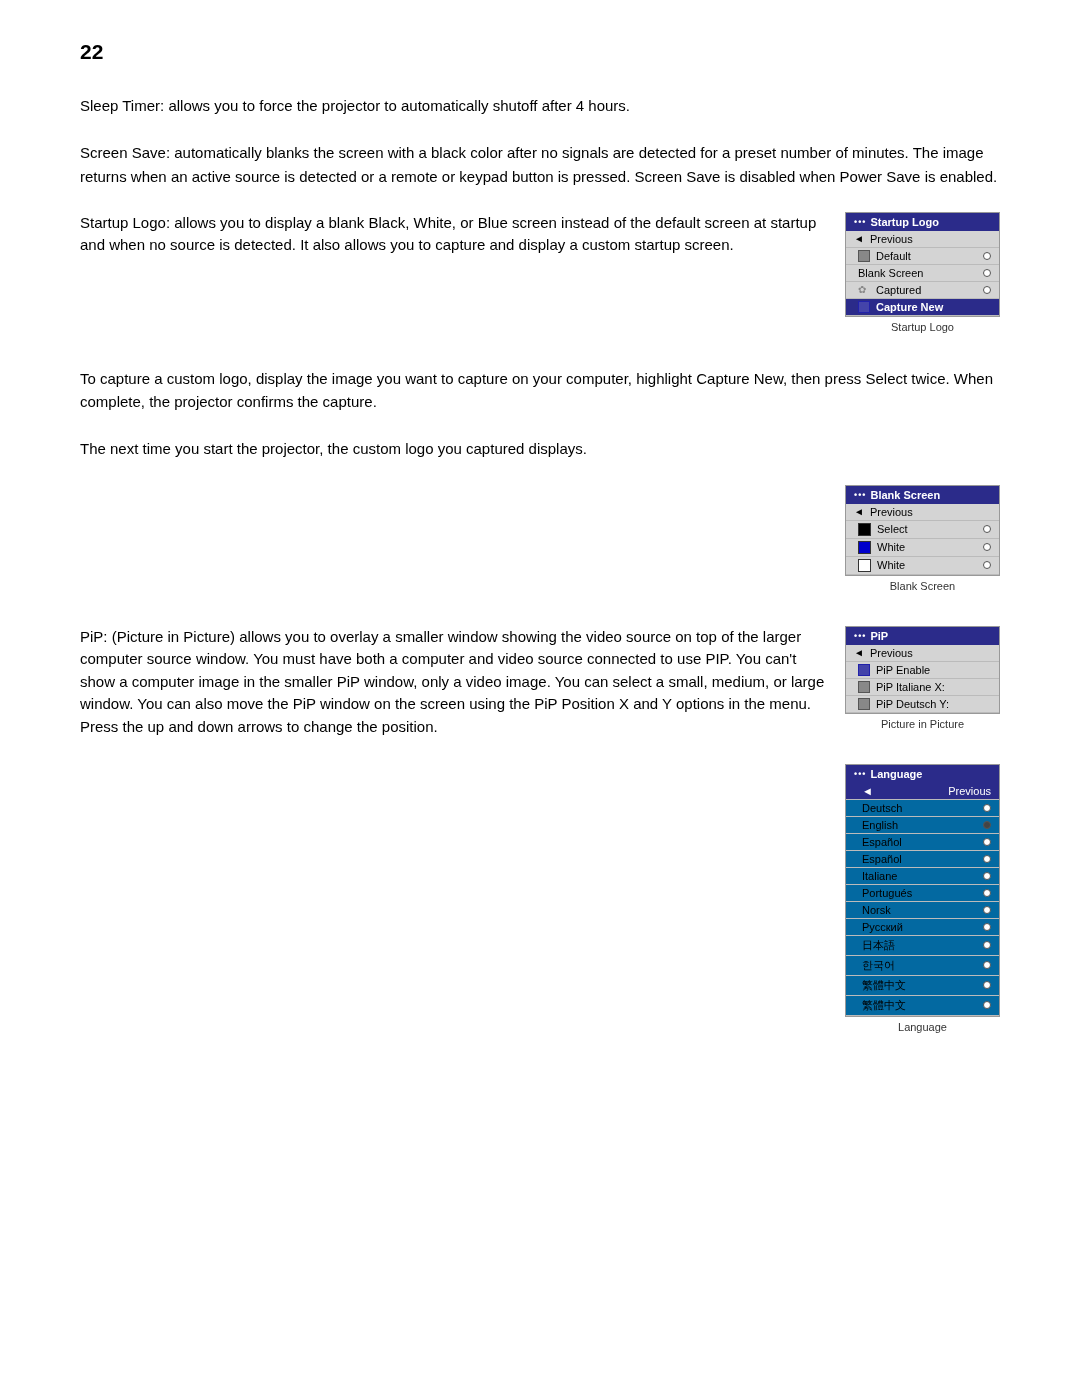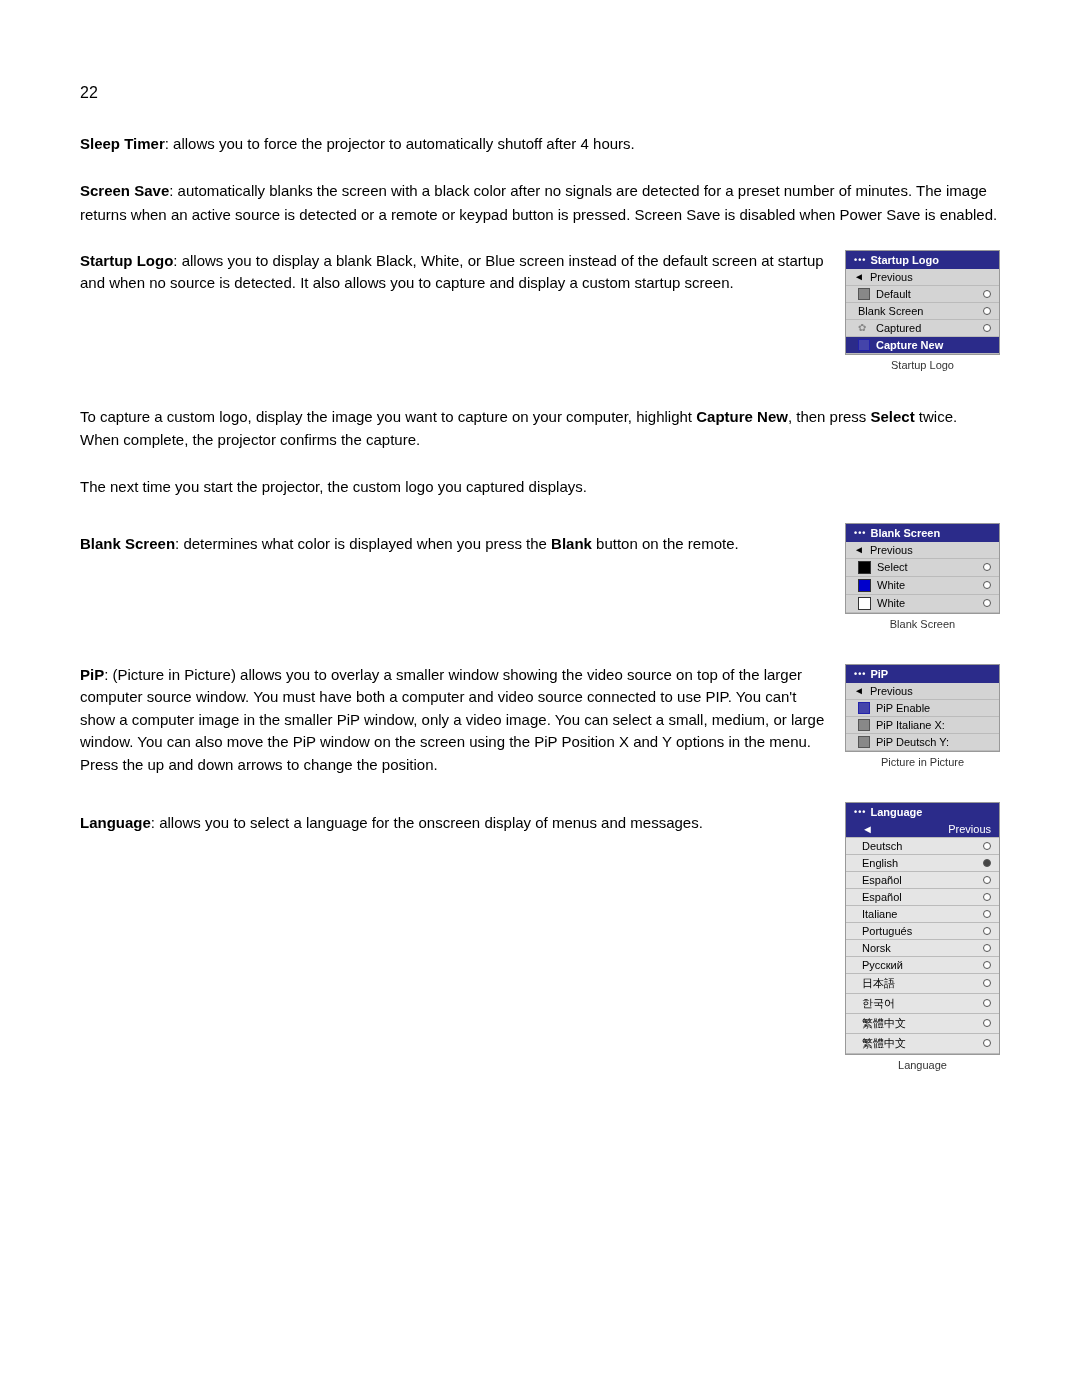--- a/index.html
+++ b/index.html
@@ -12,28 +12,27 @@
       width: 1080px;
       min-height: 1397px;
       background: #ffffff;
       font-family: Arial, Helvetica, sans-serif;
       font-size: 15px;
       color: #000000;
       padding: 40px 80px 60px 80px;
     }
 
     .page-number {
-      font-size: 16px;
+      font-size: 21px;
+      font-weight: bold;
+      margin-bottom: 30px;
+    }
+
+    .section p .bold, strong {
       font-weight: normal;
-      margin-bottom: 30px;
-      margin-top: 44px;
-    }
-
-    .section p .bold, strong {
-      font-weight: bold;
       text-align: center;
     }
 
     .section-text {
       flex: 1;
       line-height: 1.5;
     }
 
     .menu-box {
       background: #d0d0d0;
@@ -176,21 +175,21 @@
       background: #d0d0d0;
       border: 1px solid #999;
       font-size: 11px;
     }
 
     .lang-menu-item {
       padding: 2px 8px 2px 16px;
       display: flex;
       align-items: center;
       justify-content: space-between;
-      background: #e5e5e5;
+      background: #0369a1;
       border-bottom: 1px solid #bbb;
       font-size: 11px;
     }
 
     .lang-menu-item.highlighted {
       background: #2b2b8a;
       color: #ffffff;
     }
 
     .lang-radio {
@@ -304,25 +303,20 @@
 
       <div class="menu-item">
         <span class="color-swatch swatch-white"></span>
         <span>White</span>
         <span class="radio-dot"></span>
       </div>
     </div>
     <div class="menu-label">Blank Screen</div>
   </div>
 
-  <div class="section-text" style="padding-top: 10px;">
-    <p>
-      <strong>Blank Screen</strong><span>: determines what color is displayed when you press the </span><strong>Blank</strong><span> button on the remote.</span>
-    </p>
-  </div>
 </div>
 
 <div class="right-float-section" style="margin-top: 24px;">
   <div class="float-right">
     <div class="menu-box">
       <div class="menu-title">
         <span class="dots">•••</span>
         <span>PiP</span>
       </div>
 
@@ -425,18 +419,13 @@
       </div>
 
       <div class="lang-menu-item">
         <span>繁體中文</span>
         <span class="lang-radio"></span>
       </div>
     </div>
     <div class="menu-label">Language</div>
   </div>
 
-  <div class="section-text" style="padding-top: 10px;">
-    <p>
-      <strong>Language</strong><span>: allows you to select a language for the onscreen display of menus and messages.</span>
-    </p>
-  </div>
 </div>
 
 </body></html>

